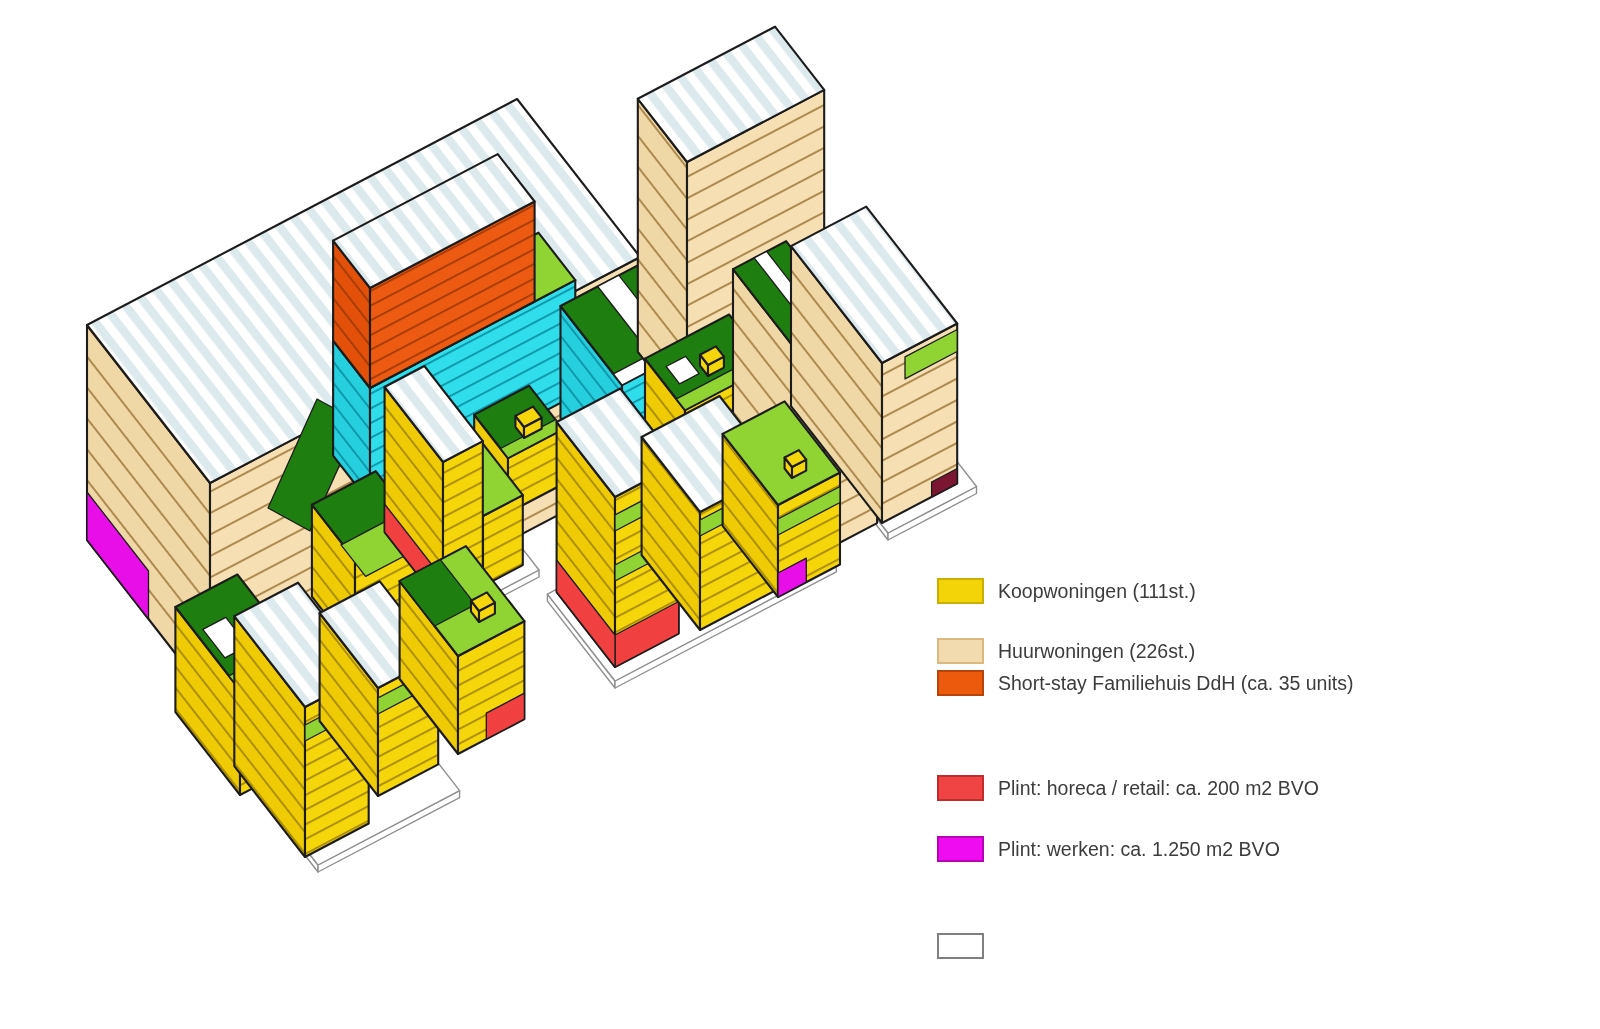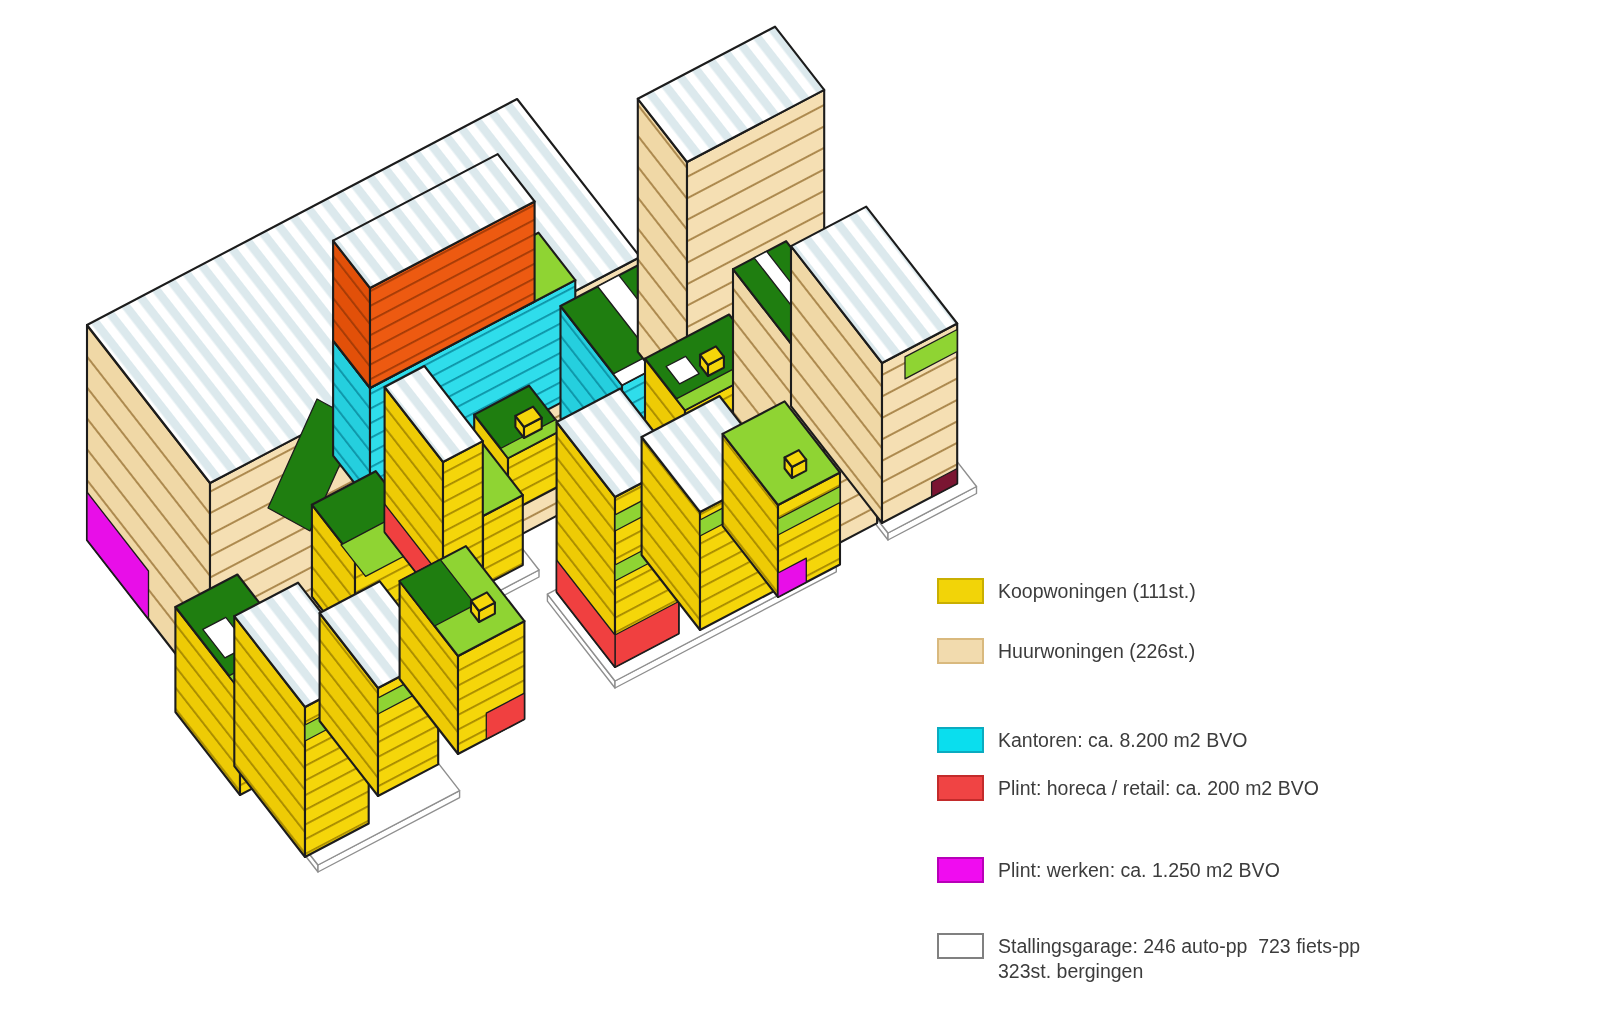--- a/index.html
+++ b/index.html
@@ -238,39 +238,35 @@
       <div class="ltxt">
           <div class="lbl">Koopwoningen (111st.)</div>
         </div>
     </div>
     <div class="lrow" style="top:638px">
       <span class="sw" style="background: rgb(242, 219, 174); border-color: rgb(217, 185, 126);"></span>
       <div class="ltxt">
           <div class="lbl">Huurwoningen (226st.)</div>
         </div>
     </div>
-    <div class="lrow" style="top:727px">
-      <span class="sw" style="background: rgb(10, 222, 238); border-color: rgb(10, 171, 192);"></span>
-      <div class="ltxt">
-          <div class="lbl">Kantoren: ca. 8.200 m2 BVO</div>
+    <div class="lrow" style="top:670px">
+      <span class="sw" style="background: rgb(236, 90, 14); border-color: rgb(184, 68, 10);"></span>
+      <div class="ltxt">
+          <div class="lbl">Short-stay Familiehuis DdH (ca. 35 units)</div>
         </div>
     </div>
     <div class="lrow" style="top:775px">
       <span class="sw" style="background: rgb(240, 68, 68); border-color: rgb(195, 43, 43);"></span>
       <div class="ltxt">
           <div class="lbl">Plint: horeca / retail: ca. 200 m2 BVO</div>
         </div>
     </div>
-    <div class="lrow" style="top:857px">
+    <div class="lrow" style="top:836px">
       <span class="sw" style="background: rgb(240, 12, 240); border-color: rgb(184, 0, 184);"></span>
       <div class="ltxt">
           <div class="lbl">Plint: werken: ca. 1.250 m2 BVO</div>
         </div>
     </div>
     <div class="lrow" style="top:933px">
       <span class="sw" style="background: rgb(255, 255, 255); border-color: rgb(128, 128, 128);"></span>
-      <div class="ltxt">
-        <div class="lbl">Stallingsgarage: 246 auto-pp  723 fiets-pp</div>
-        <div class="lbl">323st. bergingen</div>
-      </div>
     </div>
   </div>
 </div>
 
 </body></html>

